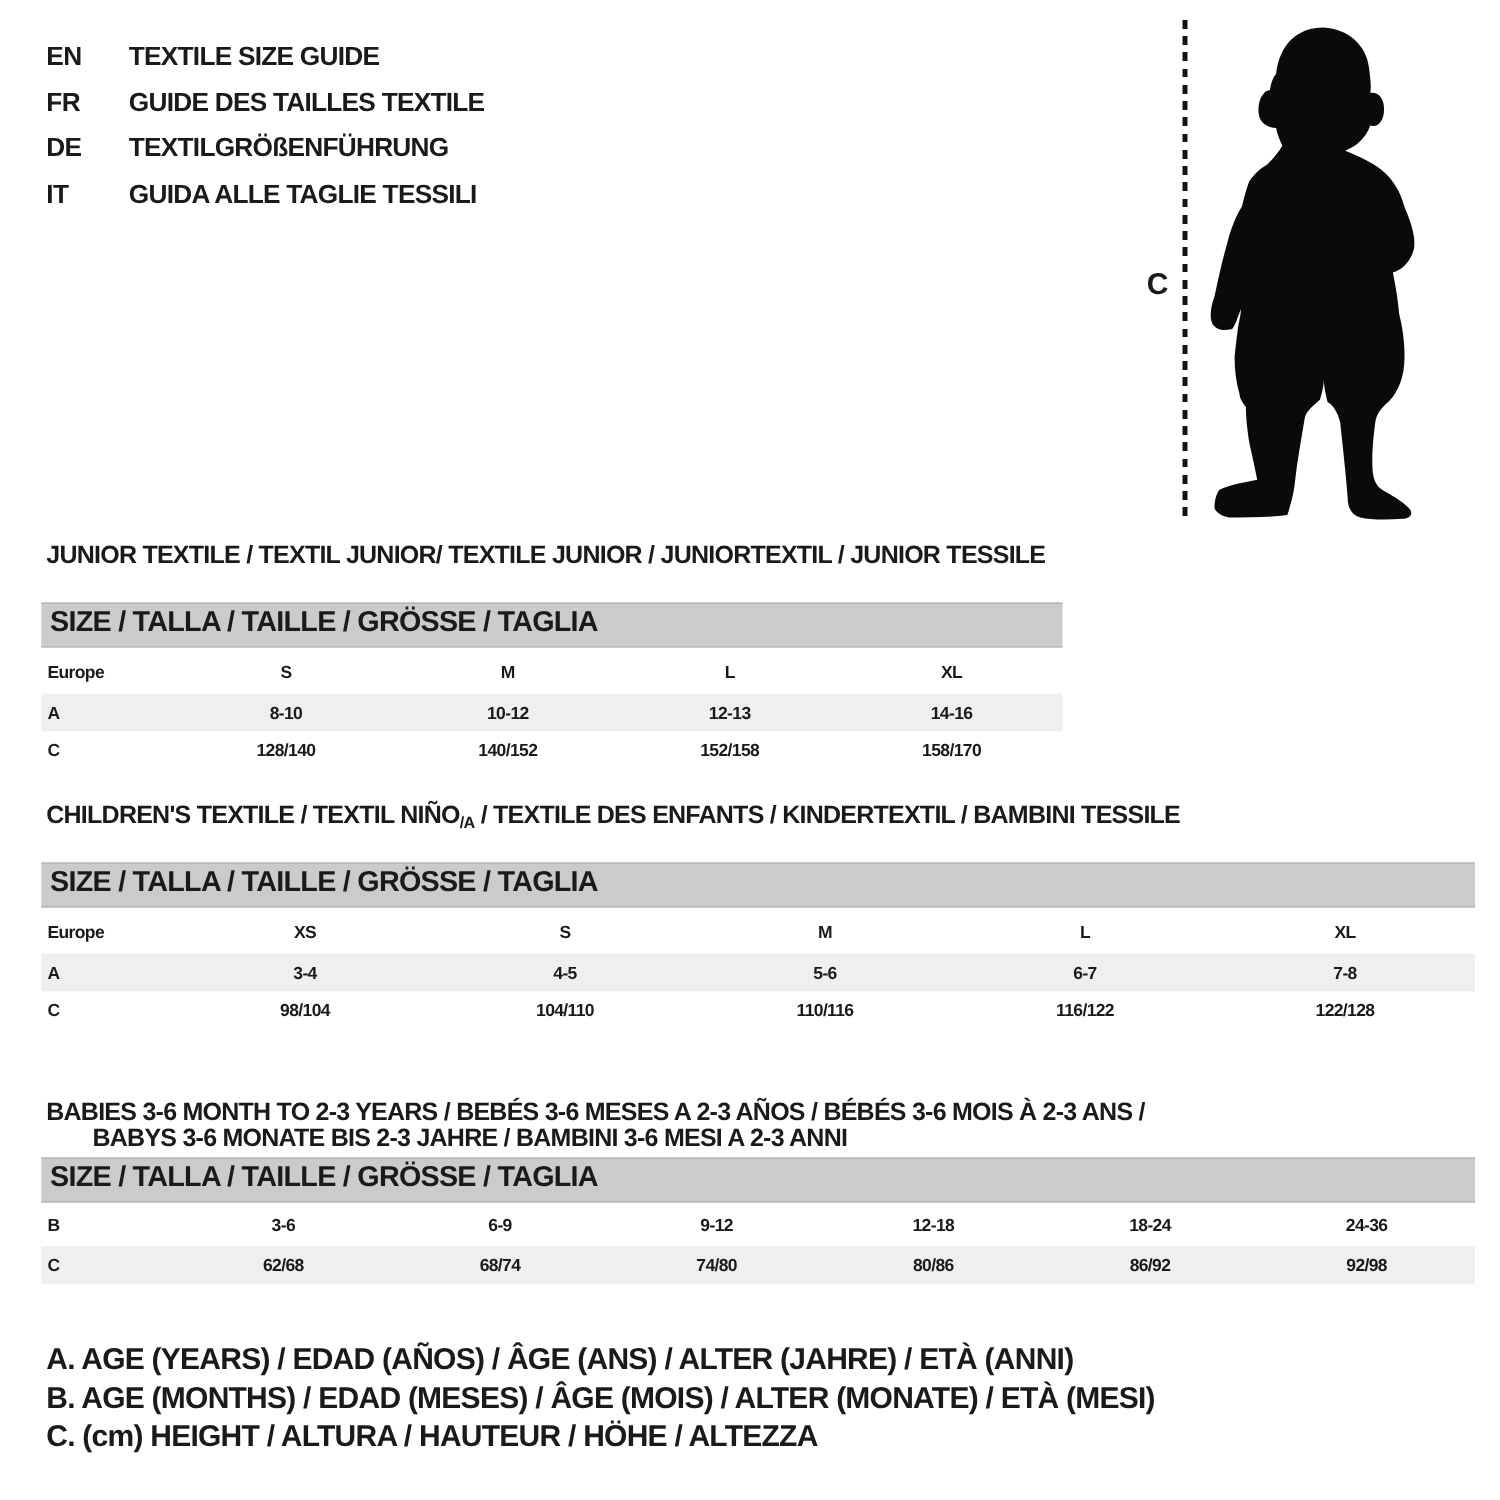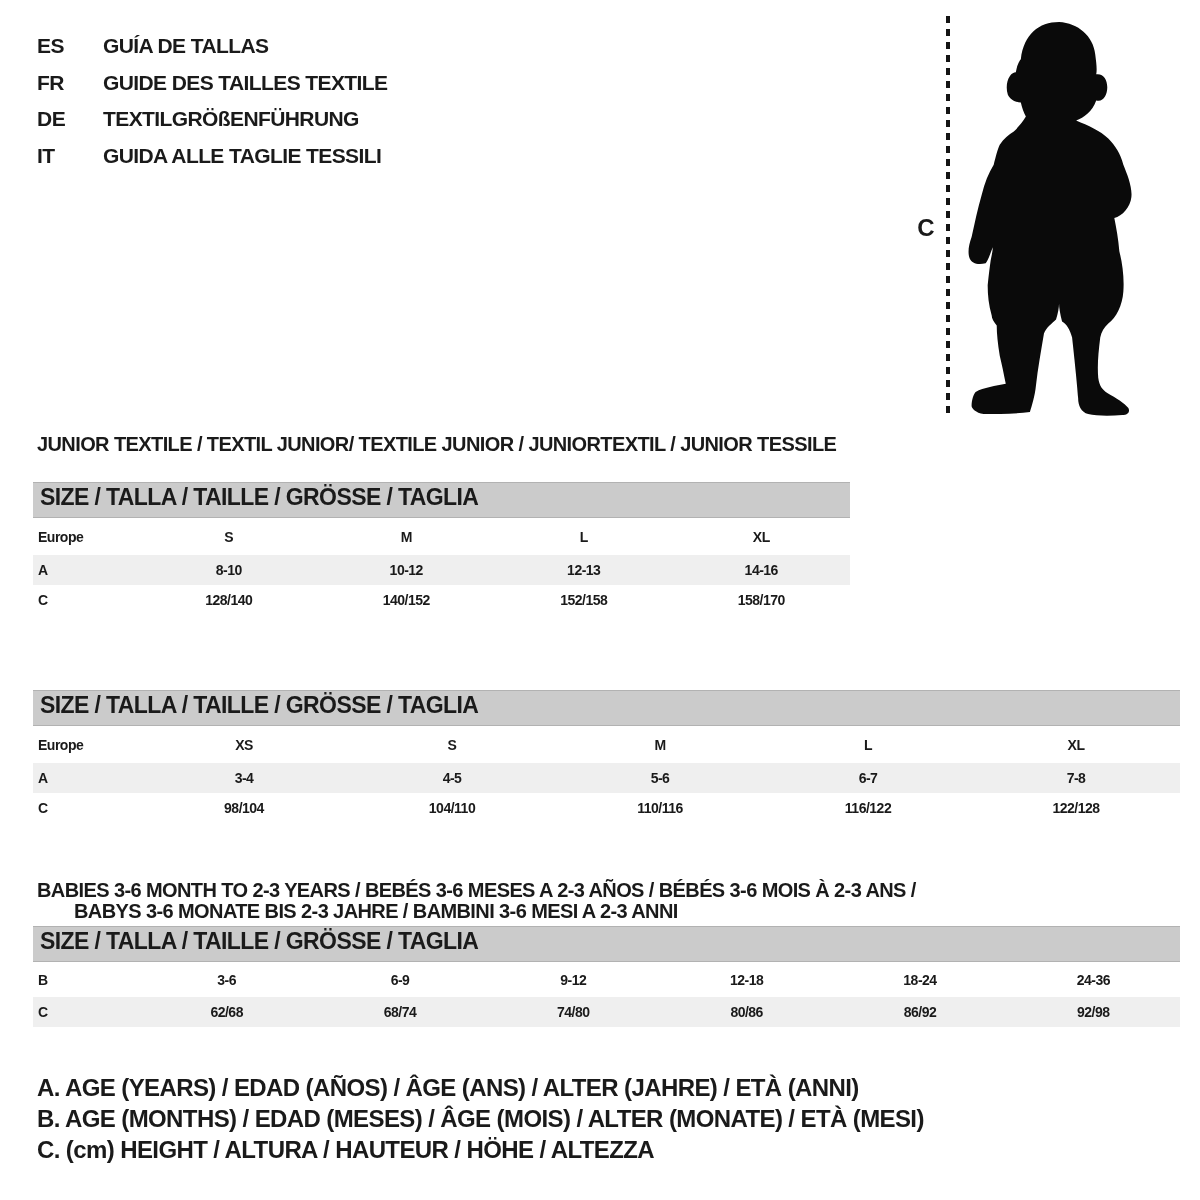--- a/index.html
+++ b/index.html
@@ -36,22 +36,22 @@
   .legend{position:absolute;left:37px;top:1072px;}
   .legend-line{height:31px;line-height:31px;font-size:24px;font-weight:700;letter-spacing:-0.6px;white-space:nowrap;}
 </style>
 </head>
 <body>
 
 <div class="page">
 
   <div class="lang-list">
     <div class="lang-row">
-      <span class="lang-code">ES</span>
-      <span class="lang-title">GUÍA DE TALLAS</span>
+      <span class="lang-code">EN</span>
+      <span class="lang-title">TEXTILE SIZE GUIDE</span>
     </div>
     <div class="lang-row">
       <span class="lang-code">FR</span>
       <span class="lang-title">GUIDE DES TAILLES TEXTILE</span>
     </div>
     <div class="lang-row">
       <span class="lang-code">DE</span>
       <span class="lang-title">TEXTILGRÖßENFÜHRUNG</span>
     </div>
     <div class="lang-row">
@@ -137,20 +137,21 @@
     </div>
     <div class="trow cols4 r-std">
       <span class="tl">C</span>
       <span class="tv">128/140</span>
       <span class="tv">140/152</span>
       <span class="tv">152/158</span>
       <span class="tv">158/170</span>
     </div>
   </div>
 
+  <div class="sec-heading" style="top:641px;"><span>CHILDREN'S TEXTILE / TEXTIL NIÑO</span><span class="sub">/A</span><span> / TEXTILE DES ENFANTS / KINDERTEXTIL / BAMBINI TESSILE</span></div>
   <div class="tbl" style="top:690px;width:1147px;">
     <div class="tbl-header">SIZE / TALLA / TAILLE / GRÖSSE / TAGLIA</div>
     <div class="trow cols5 r-tall">
       <span class="tl">Europe</span>
       <span class="tv">XS</span>
       <span class="tv">S</span>
       <span class="tv">M</span>
       <span class="tv">L</span>
       <span class="tv">XL</span>
     </div>

